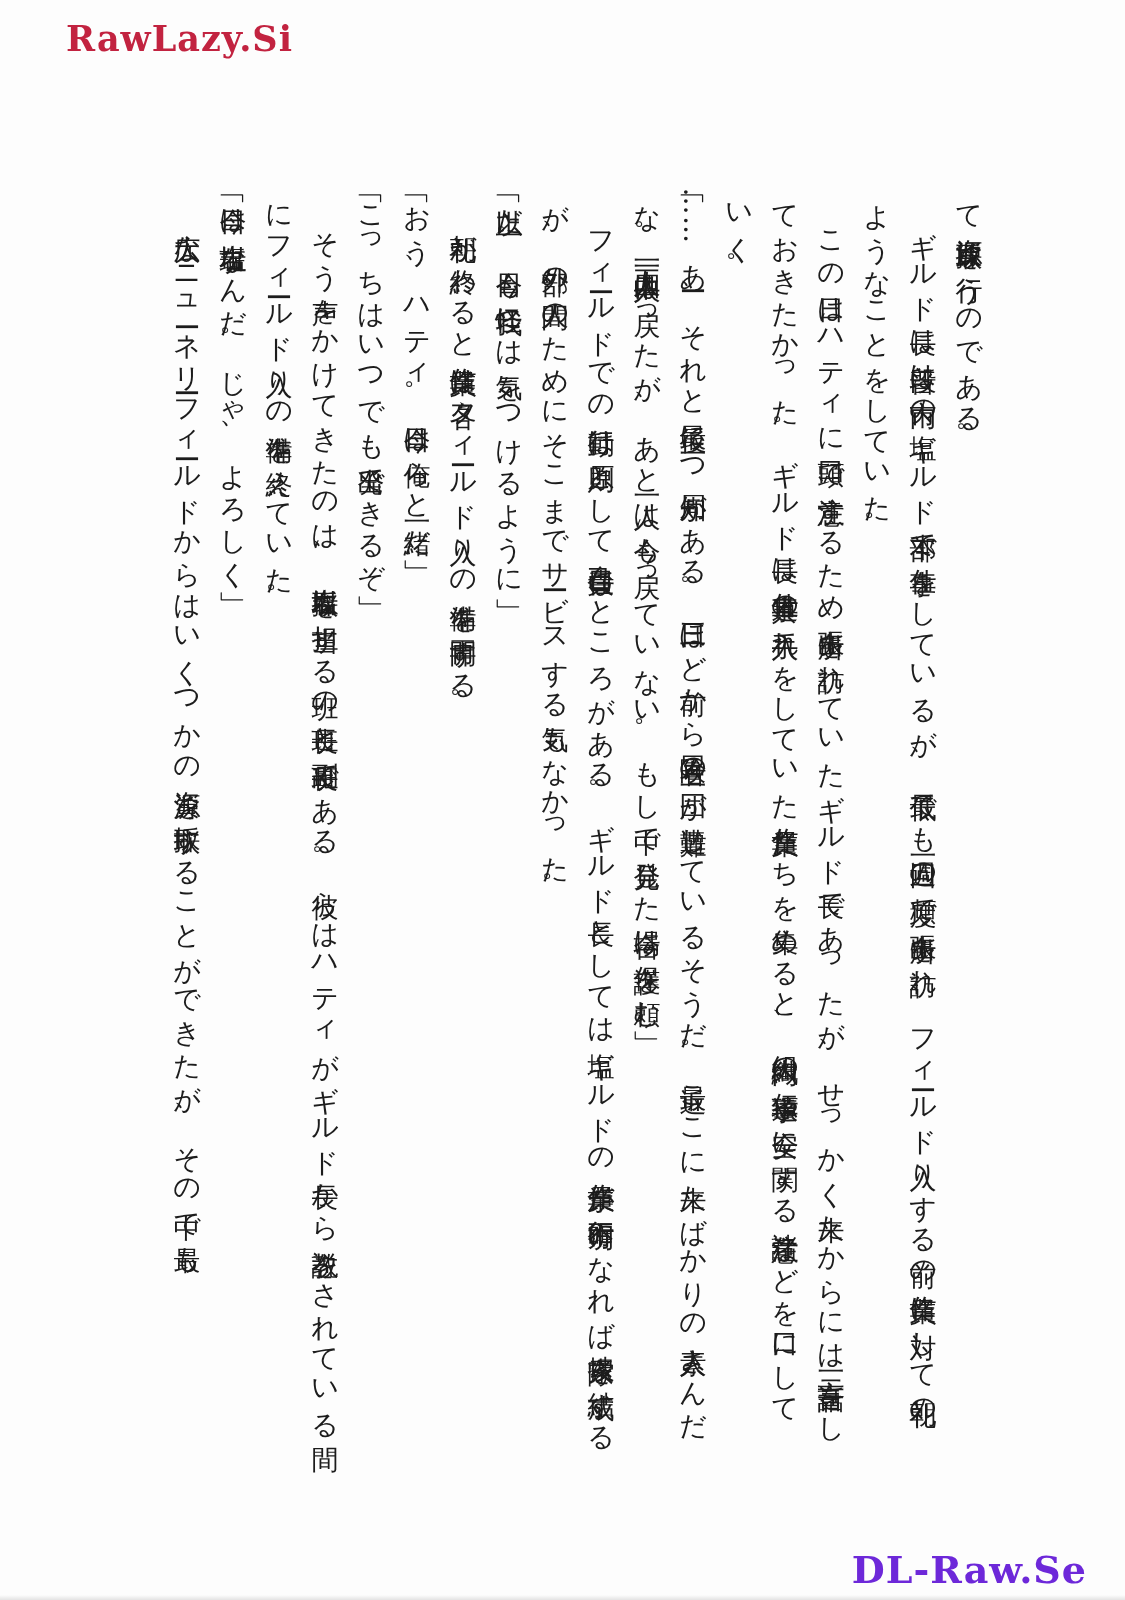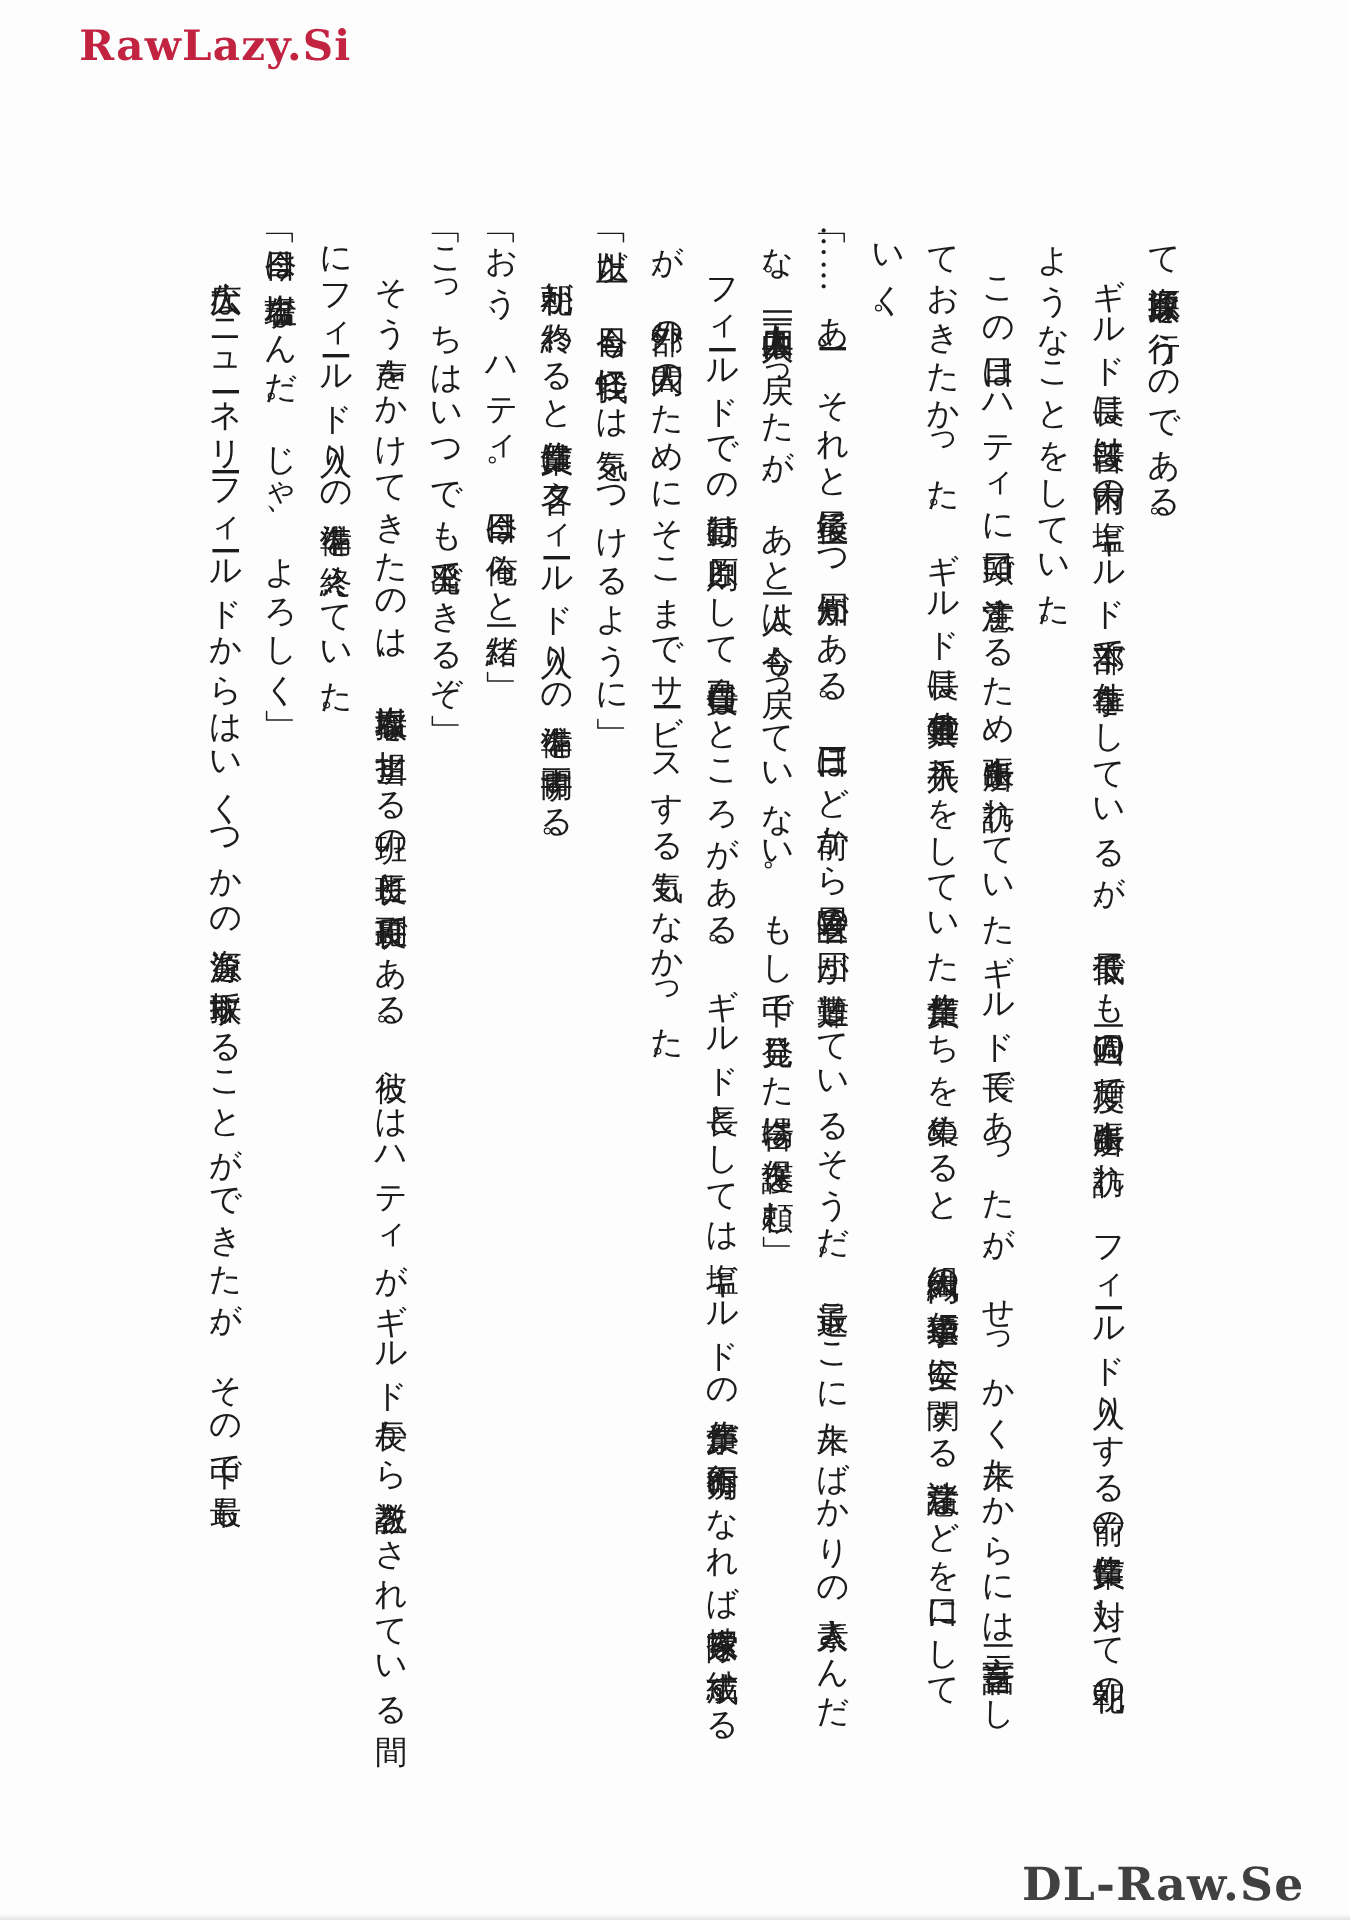--- a/index.html
+++ b/index.html
@@ -33,21 +33,21 @@
   }
   
   .wm-top{
     position:absolute;left:42px;top:18px;
     color:#c22340;font-size:35px;font-weight:bold;
     font-family:"DejaVu Serif","Liberation Serif",serif;
     letter-spacing:1px;z-index:5;margin-left:24px;
   }
   .wm-bottom{
     position:absolute;right:38px;bottom:8px;
-    color:#404040;font-size:38px;font-weight:bold;
+    color:#6d28d9;font-size:38px;font-weight:bold;
     font-family:"DejaVu Serif","Liberation Serif",serif;
     letter-spacing:1px;
   }
   
   .body-text{
     position:absolute;top:186px;right:133px;
     height:1256px;
     writing-mode:vertical-rl;
     -webkit-writing-mode:vertical-rl;
     font-size:27px;

